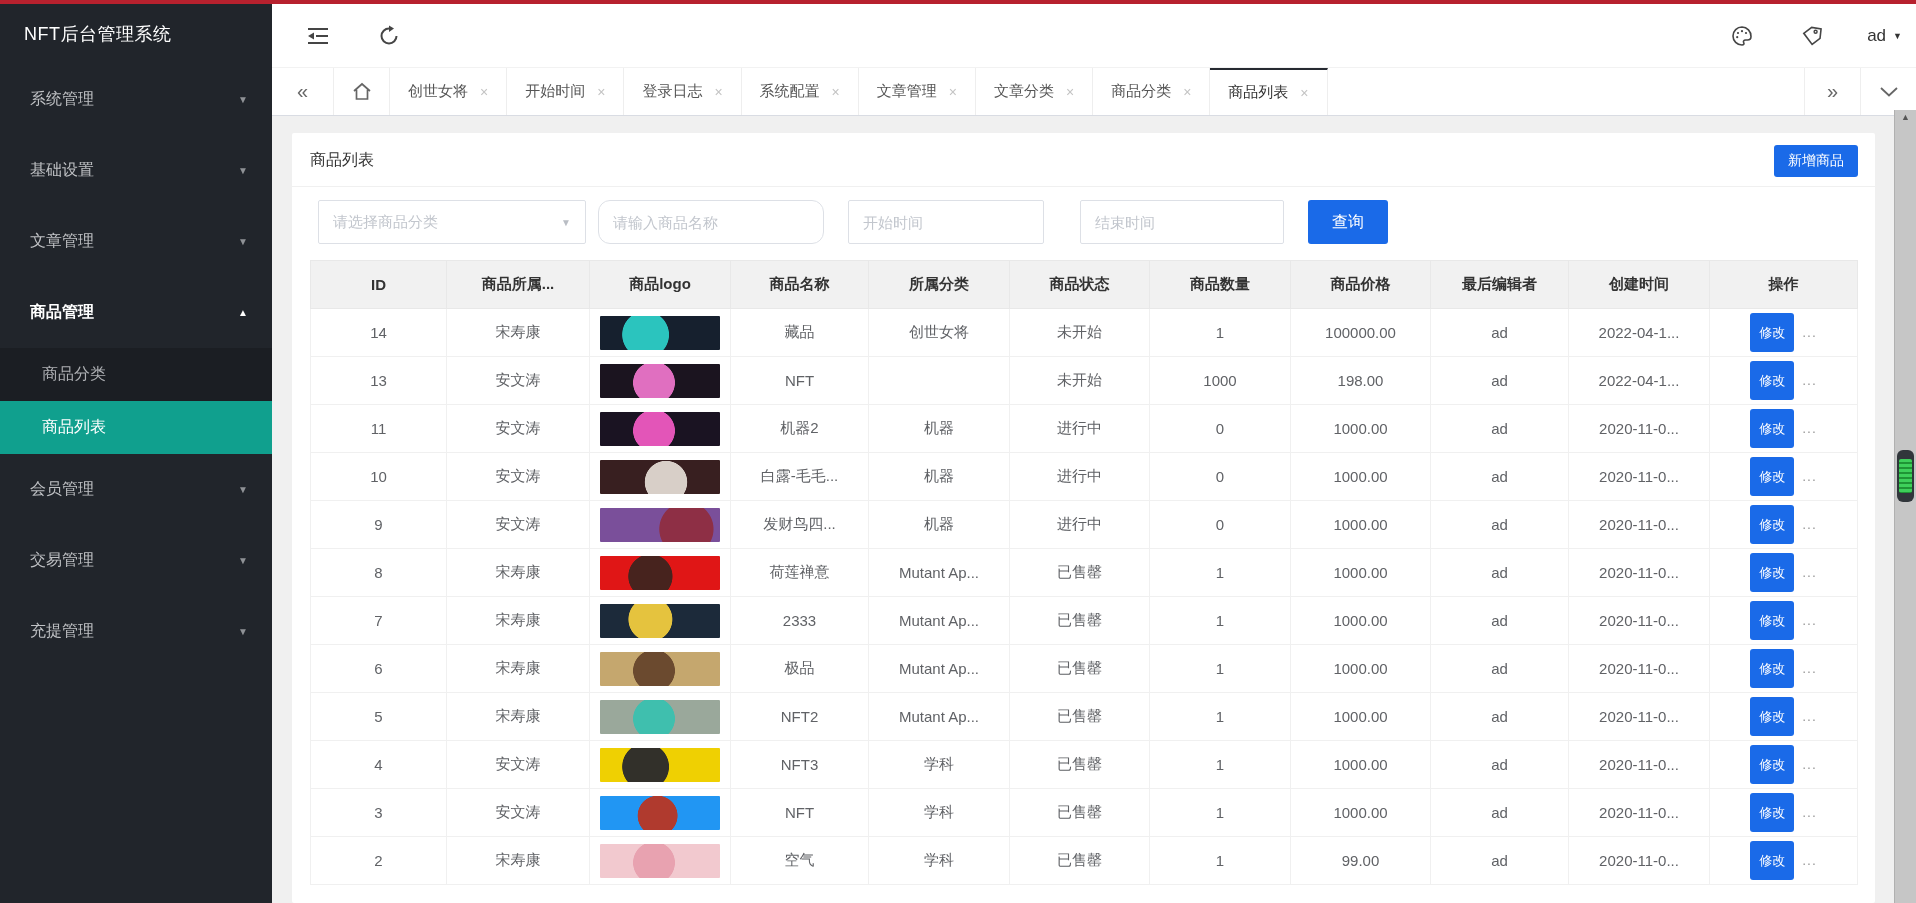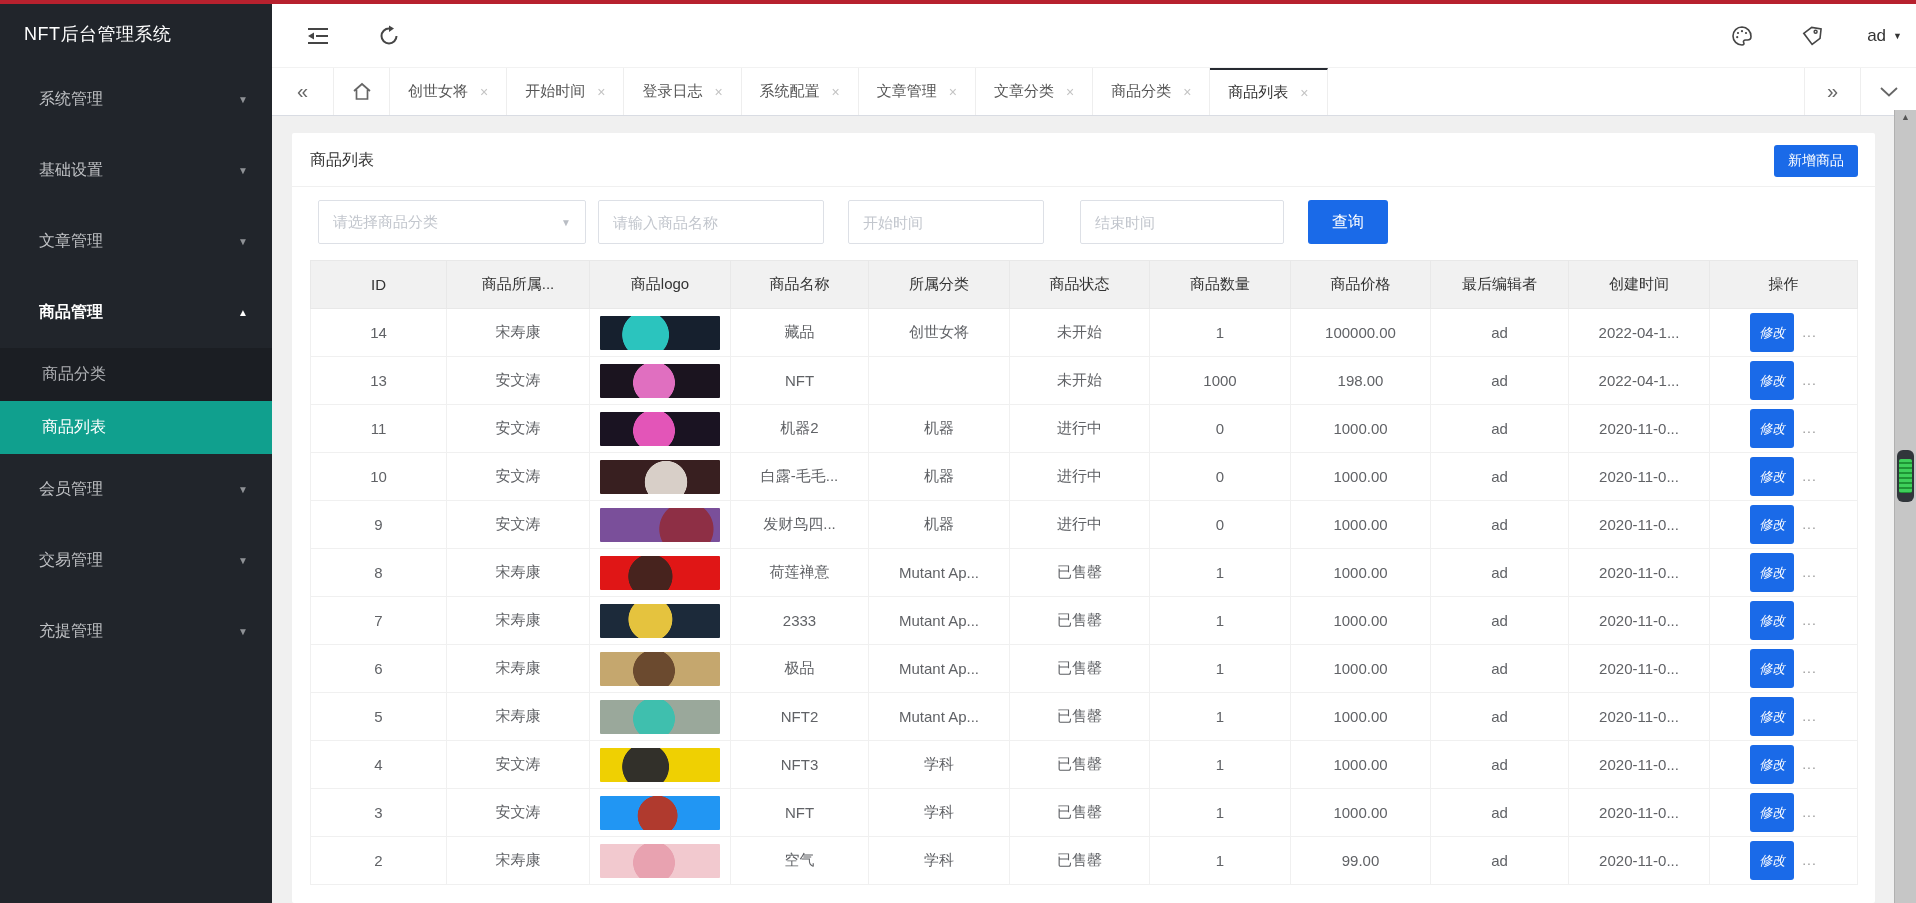--- a/index.html
+++ b/index.html
@@ -8,21 +8,21 @@
   #screen { position:relative; width:1916px; height:903px; background:#f0f0f0; }
 
   
   .red-strip { position:absolute; left:0; top:0; width:1916px; height:4px; background:#b7212e; }
 
   
   .sidebar { position:absolute; left:0; top:4px; width:272px; height:899px; background:#21252b; }
   .logo-area { height:60px; display:flex; align-items:center; padding-left:24px; }
   .logo-area .logo-text { color:#ffffff; font-size:18px; letter-spacing:.5px; }
   .nav-item { position:relative; display:flex; align-items:center; color:#bfc1c4; cursor:pointer; }
-  .nav-item.group { height:71px; font-size:16px; padding-left:39px; }
+  .nav-item.group { height:71px; font-size:16px; padding-left:30px; }
   .nav-item.sub   { height:53px; font-size:16px; padding-left:42px; background:#1b1e23; color:#aeb0b4; }
   .nav-item.group.active { color:#ffffff; font-weight:bold; }
   .nav-item.sub.active { background:#10a08e; color:#ffffff; font-weight:normal; }
   .nav-caret { position:absolute; right:24px; font-size:10px; color:#8f9296; }
   .nav-item.group.active .nav-caret { color:#ffffff; }
 
   
   .topbar { position:absolute; left:272px; top:4px; width:1644px; height:63px; background:#ffffff; }
   .tb-icon { position:absolute; top:18px; width:28px; height:28px; display:flex; align-items:center; justify-content:center; cursor:pointer; }
   .tb-icon svg { display:block; }
@@ -53,33 +53,33 @@
   .btn-blue { background:#1a6ae8; color:#ffffff; border:none; border-radius:3px; cursor:pointer; }
   .add-btn { position:absolute; top:12px; right:17px; width:84px; height:32px; font-size:14px; }
 
   .filters { position:absolute; left:26px; top:67px; height:44px; display:flex; align-items:stretch; }
   .f-ctl { border:1px solid #dde0e6; border-radius:2px; background:#fff; font-size:15px; }
   .f-select { position:relative; width:268px; margin-right:12px; display:flex; align-items:center; padding-left:14px;
     color:#c2c6cd; cursor:pointer; }
   .f-select .sel-caret { position:absolute; right:14px; font-size:10px; color:#b9bdc4; }
   .f-input { padding:0 14px; color:#555; }
   .f-input::placeholder { color:#c2c6cd; }
-  .f-name  { width:226px; margin-right:24px; }
+  .f-name  { width:226px; margin-right:24px;border-radius:12px; }
   .f-start { width:196px; margin-right:36px; }
   .f-end   { width:204px; margin-right:24px; }
   .search-btn { width:80px; height:44px; font-size:16px; }
 
   .table-wrap { position:absolute; left:18px; top:127px; width:1547px; }
   table { border-collapse:collapse; table-layout:fixed; width:1547px; }
-  th { height:48px; background:#f1f1f1; border:1px solid #e8e8e8; font-weight:normal;
+  th { height:48px; background:#f1f1f1; border:1px solid #e8e8e8; font-weight:bold;
     font-size:15px; color:#333; text-align:center; overflow:hidden; white-space:nowrap; }
   td { height:48px; border:1px solid #f0f0f0; font-size:15px; color:#606266; text-align:center;
     overflow:hidden; white-space:nowrap; padding:0 4px; }
   .logo-thumb { width:120px; height:34px; margin:0 auto; border-radius:1px; }
-  .edit-btn { display:inline-block; padding:11px 9px; font-size:13px; line-height:17px;font-style:italic; }
+  .edit-btn { display:inline-block; padding:11px 9px; font-size:13px; line-height:17px; }
   .more-dots { color:#9a9a9a; margin-left:8px; font-size:14px; letter-spacing:1px; cursor:pointer; }
 
   
   .vscroll { position:absolute; left:1894px; top:110px; width:22px; height:793px; background:#c6c6c6;
     border-left:1px solid #b0b0b0; }
   .vs-arrow { position:absolute; top:2px; left:0; width:100%; text-align:center; font-size:9px; color:#555; }
   .vs-thumb { position:absolute; left:2px; top:340px; width:17px; height:52px; background:#31363b;
     border-radius:6px; overflow:hidden; cursor:pointer; }
   .vs-thumb .stripes { position:absolute; left:2px; right:2px; top:9px; bottom:9px;
     background:repeating-linear-gradient(180deg,#3ecf5a 0 3px,#1f9435 3px 5px); border-radius:2px; }

